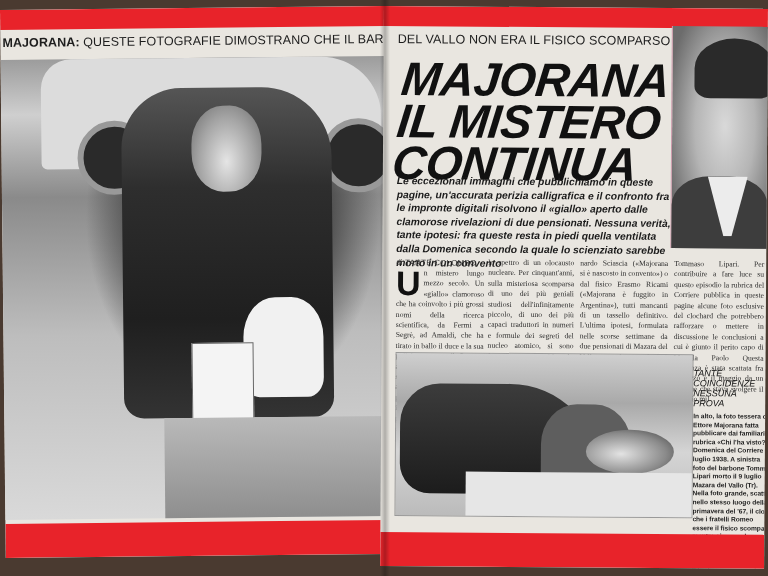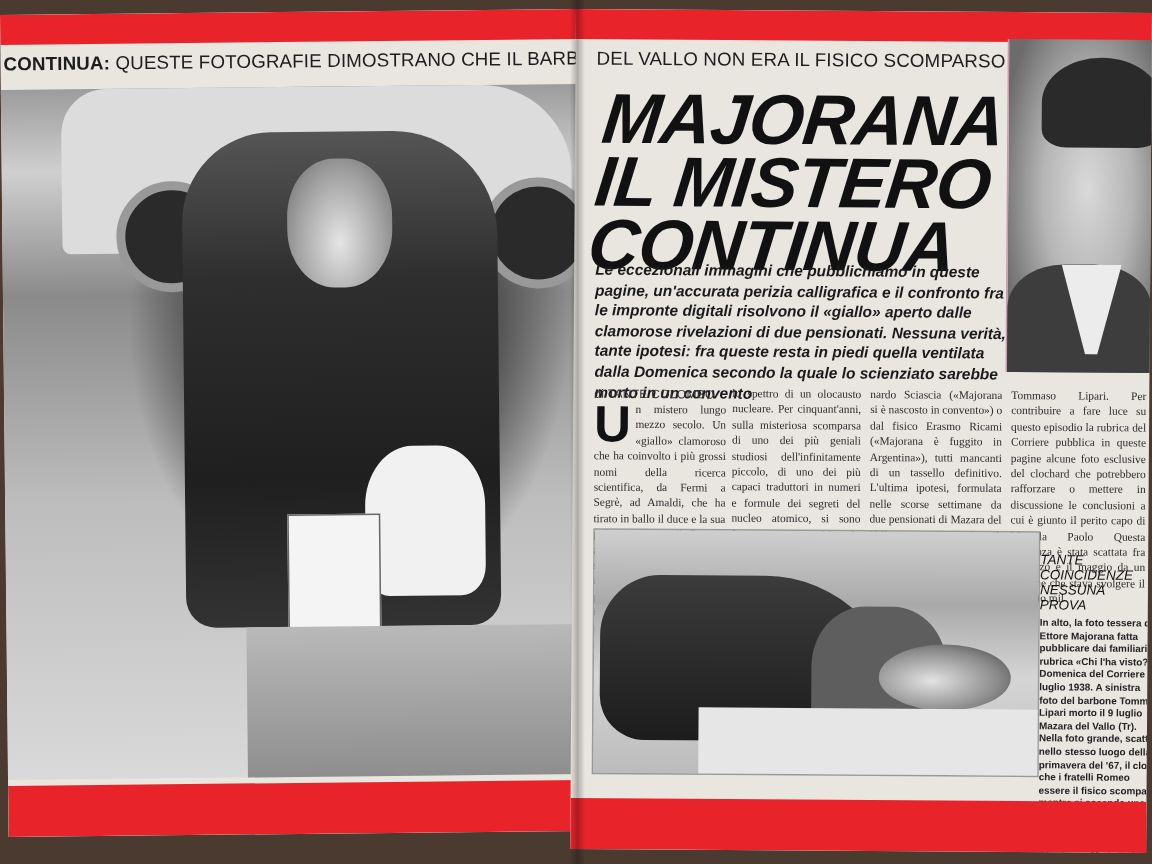--- a/index.html
+++ b/index.html
@@ -47,21 +47,21 @@
   .sidebar-caption .text{font-weight:700;font-size:6.6px;line-height:8.6px;color:#222;margin-top:4px;white-space:nowrap;overflow:hidden;}
   .gutter{position:absolute;left:380px;top:0;width:10px;height:576px;background:linear-gradient(90deg,rgba(0,0,0,0) 0%,rgba(0,0,0,0.25) 50%,rgba(0,0,0,0) 100%);}
 </style>
 </head>
 <body>
 
 <div class="spread">
 
   <div class="page left">
     <div class="redband-top"></div>
-    <div class="kicker"><b>CONTINUA:</b> <span>QUESTE FOTOGRAFIE DIMOSTRANO CHE IL BARBONE DI MAZARA</span></div>
+    <div class="kicker"><b>MAJORANA:</b> <span>QUESTE FOTOGRAFIE DIMOSTRANO CHE IL BARBONE DI MAZARA</span></div>
     <div class="photo-big" title="Bearded vagrant with cigarette seated on a bench beside a car, holding a bag and a tin can">
       <div class="car"></div>
       <div class="wheel" style="left:76px;top:62px;"></div>
       <div class="wheel" style="left:320px;top:62px;"></div>
       <div class="man"></div>
       <div class="head"></div>
       <div class="bag"></div>
       <div class="can"></div>
       <div class="bench"></div>
     </div>

